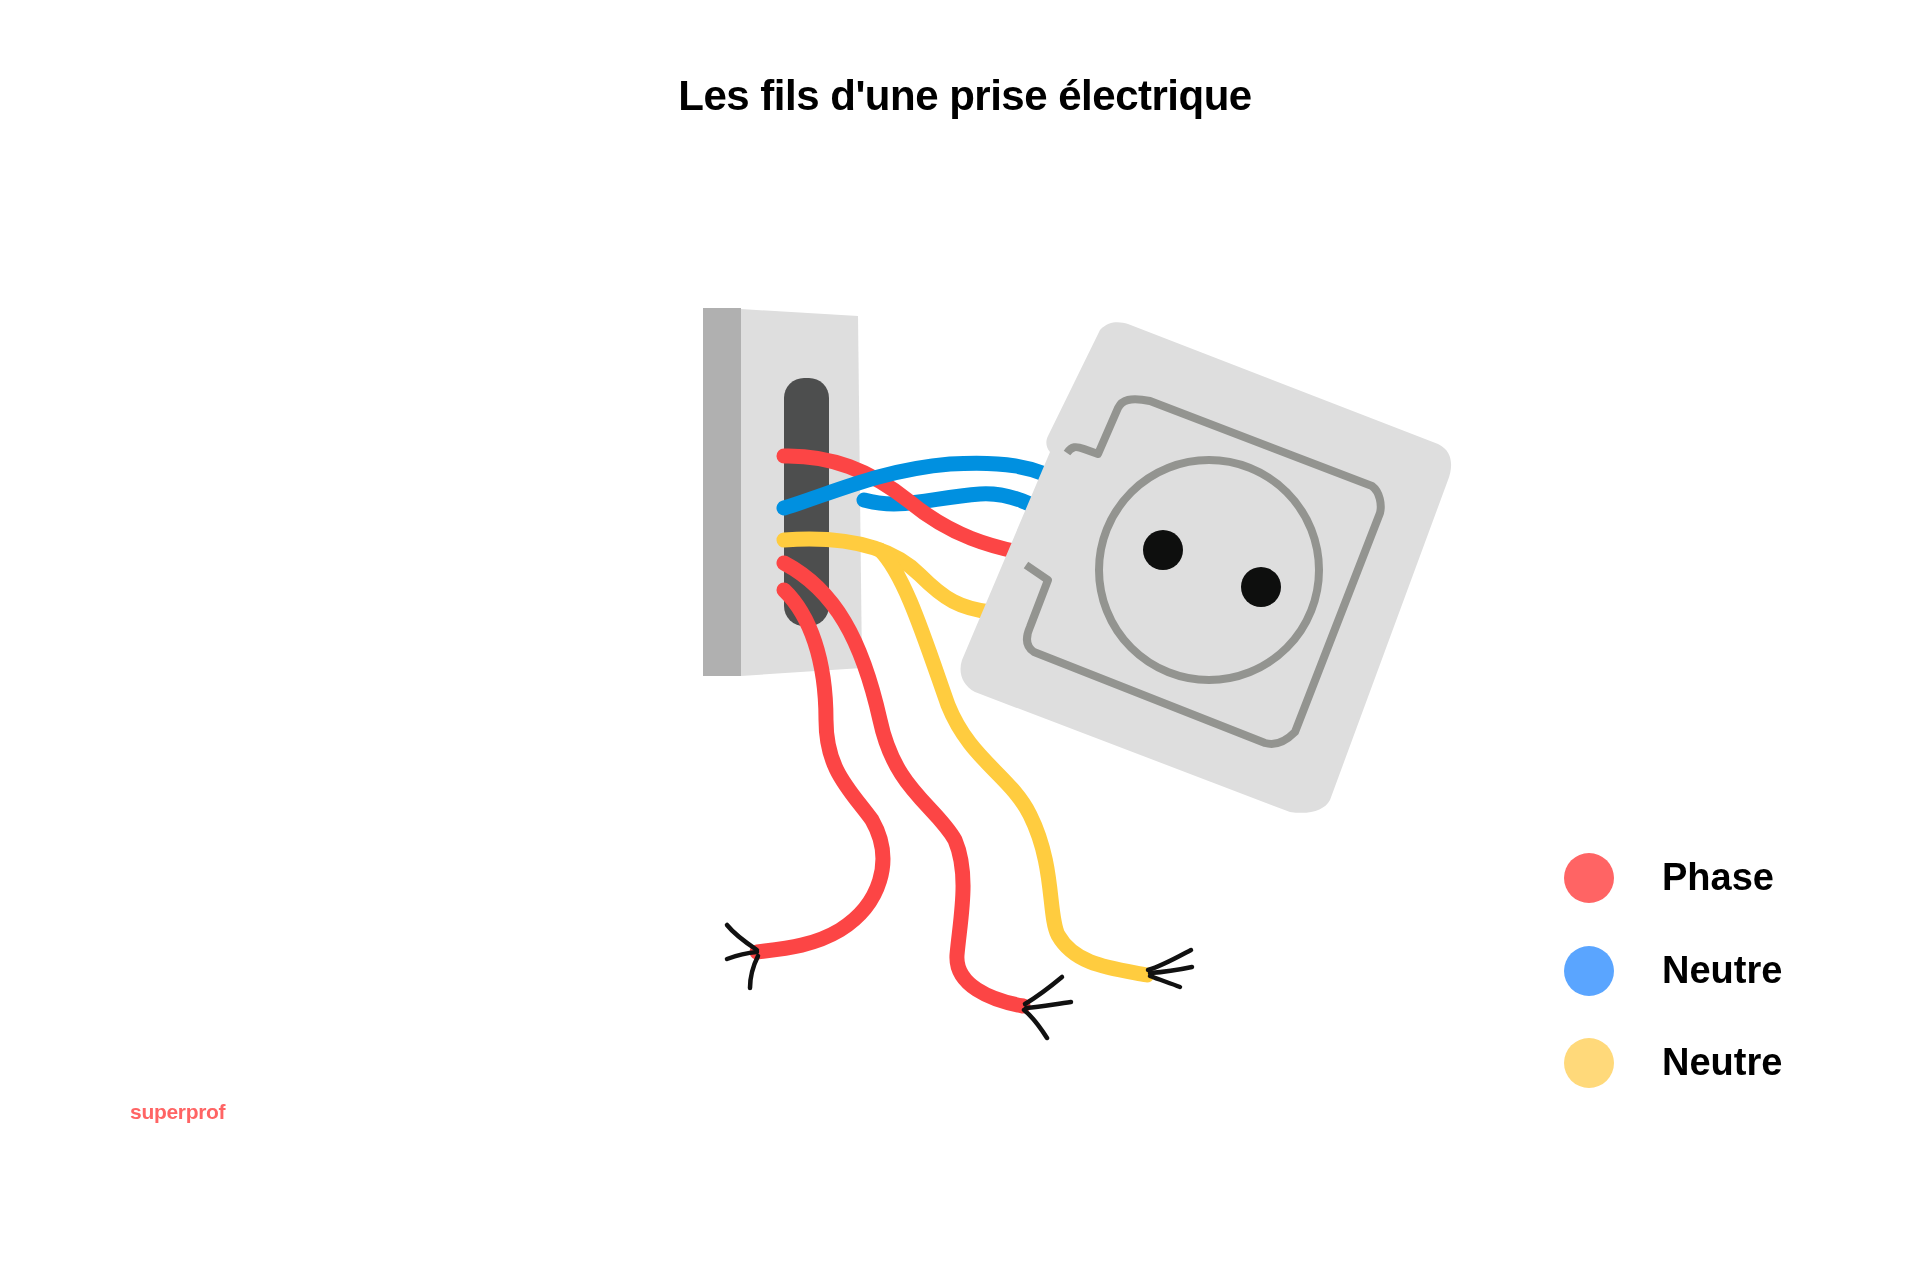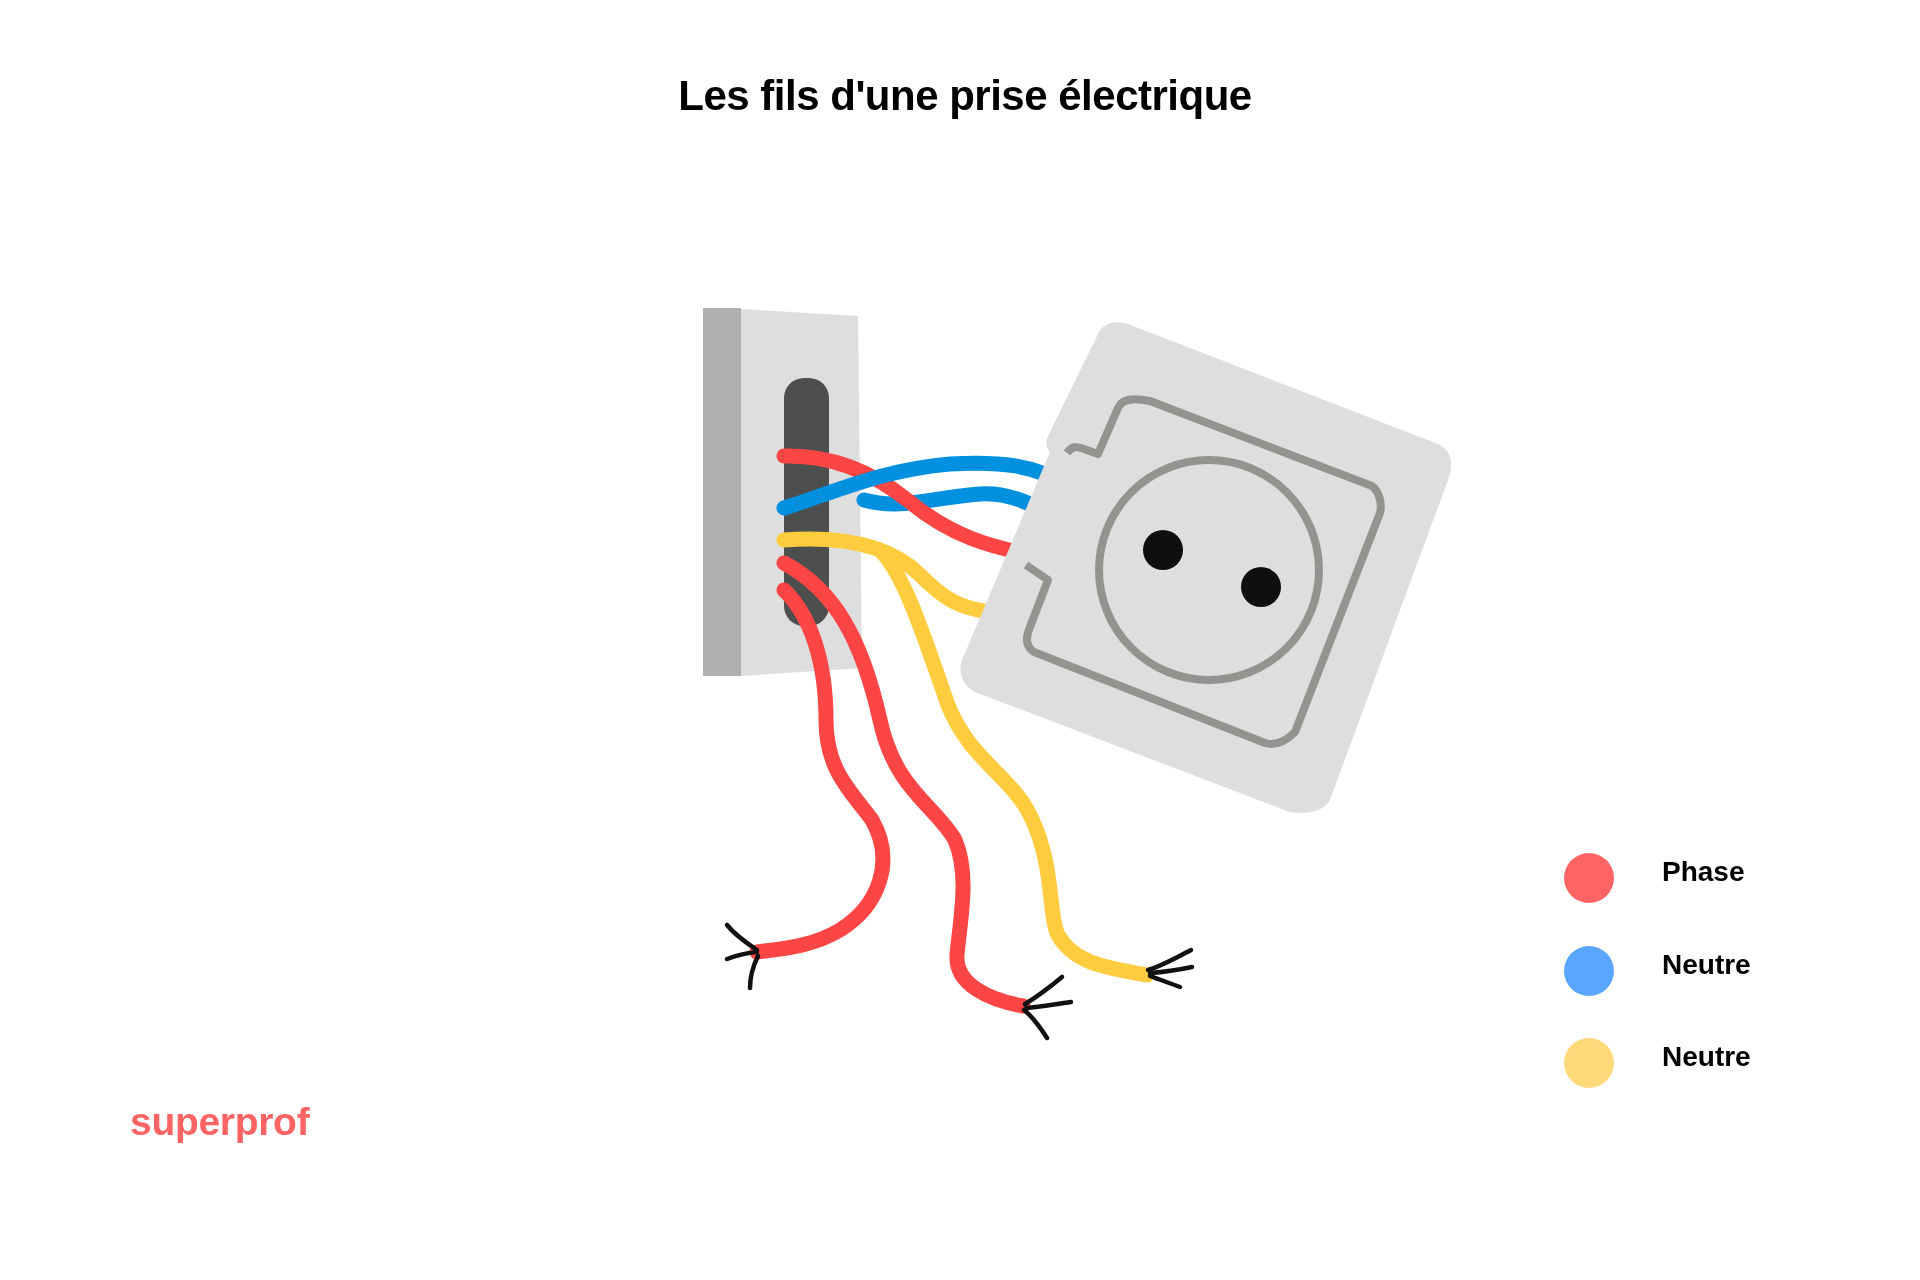--- a/index.html
+++ b/index.html
@@ -4,22 +4,22 @@
 <style>
   html, body { margin: 0; padding: 0; background: #ffffff; }
   body { width: 1920px; height: 1280px; position: relative; overflow: hidden;
          font-family: "Liberation Sans", "DejaVu Sans", sans-serif; }
   .title { position: absolute; left: 0; top: 72px; width: 1930px; text-align: center;
            font-size: 42px; font-weight: bold; color: #000; letter-spacing: -0.5px; }
   .illustration { position: absolute; left: 0; top: 0; width: 1920px; height: 1280px; }
   .legend { position: absolute; left: 1564px; top: 850px; }
   .legend-item { position: absolute; left: 0; width: 320px; height: 56px; }
   .legend-dot { position: absolute; left: 0; top: 3px; width: 50px; height: 50px; border-radius: 50%; }
-  .legend-label { position: absolute; left: 98px; top: 6px; font-size: 28px; font-weight: bold; color: #000; }
-  .brand { position: absolute; left: 130px; top: 1100px; font-size: 39px; font-weight: bold; color: #FF6464; letter-spacing: -0.3px; }
+  .legend-label { position: absolute; left: 98px; top: 6px; font-size: 38px; font-weight: bold; color: #000; }
+  .brand { position: absolute; left: 130px; top: 1100px; font-size: 21px; font-weight: bold; color: #FF6464; letter-spacing: -0.3px; }
 </style>
 </head>
 <body>
 
 <div class="title">Les fils d'une prise électrique</div>
 
 <svg class="illustration" viewBox="0 0 1920 1280" xmlns="http://www.w3.org/2000/svg">
 
   <g>
     <rect x="703" y="308" width="38" height="368" fill="#B0B0B0"></rect>

